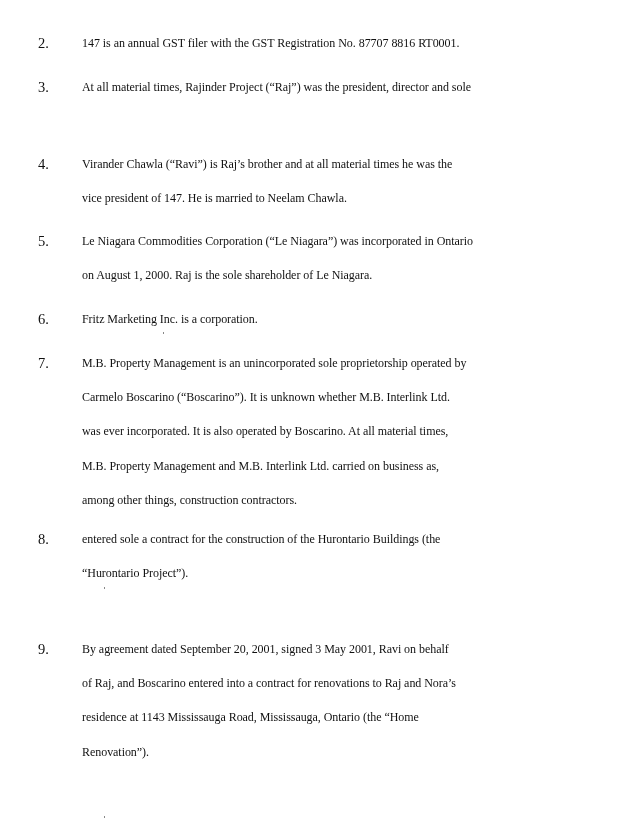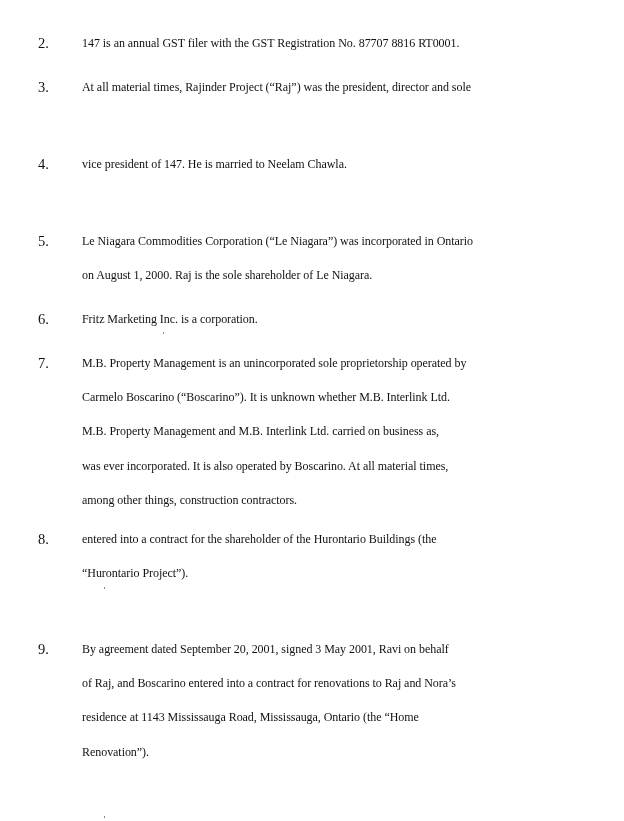--- a/index.html
+++ b/index.html
@@ -70,20 +70,21 @@
   <div class="para" style="top:77px;">
     <span class="num">3.</span>
     <div class="lines">
       <span class="line">At all material times, Rajinder Project (“Raj”) was the president, director and sole</span>
     </div>
   </div>
 
   <div class="para" style="top:154px;">
     <span class="num">4.</span>
     <div class="lines">
+      <span class="line">Virander Chawla (“Ravi”) is Raj’s brother and at all material times he was the</span>
       <span class="line">vice president of 147.  He is married to Neelam Chawla.</span>
     </div>
   </div>
 
   <div class="para" style="top:231px;">
     <span class="num">5.</span>
     <div class="lines">
       <span class="line">Le Niagara Commodities Corporation (“Le Niagara”) was incorporated in Ontario</span>
       <span class="line">on August 1, 2000.  Raj is the sole shareholder of Le Niagara.</span>
     </div>
@@ -94,30 +95,30 @@
     <div class="lines">
       <span class="line">Fritz Marketing Inc. is a corporation.</span>
     </div>
   </div>
 
   <div class="para" style="top:353px;">
     <span class="num">7.</span>
     <div class="lines">
       <span class="line">M.B. Property Management is an unincorporated sole proprietorship operated by</span>
       <span class="line">Carmelo Boscarino (“Boscarino”).  It is unknown whether M.B. Interlink Ltd.</span>
+      <span class="line">was ever incorporated. It is also operated by Boscarino. At all material times,</span>
       <span class="line">M.B. Property Management and M.B. Interlink Ltd. carried on business as,</span>
-      <span class="line">was ever incorporated. It is also operated by Boscarino. At all material times,</span>
       <span class="line">among other things, construction contractors.</span>
     </div>
   </div>
 
   <div class="para" style="top:529px;">
     <span class="num">8.</span>
     <div class="lines">
-      <span class="line">entered into a contract for the shareholder of the Hurontario Buildings (the</span>
+      <span class="line">entered sole a contract for the construction of the Hurontario Buildings (the</span>
       <span class="line">“Hurontario Project”).</span>
     </div>
   </div>
 
   <div class="para" style="top:639px;">
     <span class="num">9.</span>
     <div class="lines">
       <span class="line">By agreement dated September 20, 2001, signed 3 May 2001, Ravi on behalf</span>
       <span class="line">of Raj, and Boscarino entered into a contract for renovations to Raj and Nora’s</span>
       <span class="line">residence at 1143 Mississauga Road, Mississauga, Ontario (the “Home</span>

